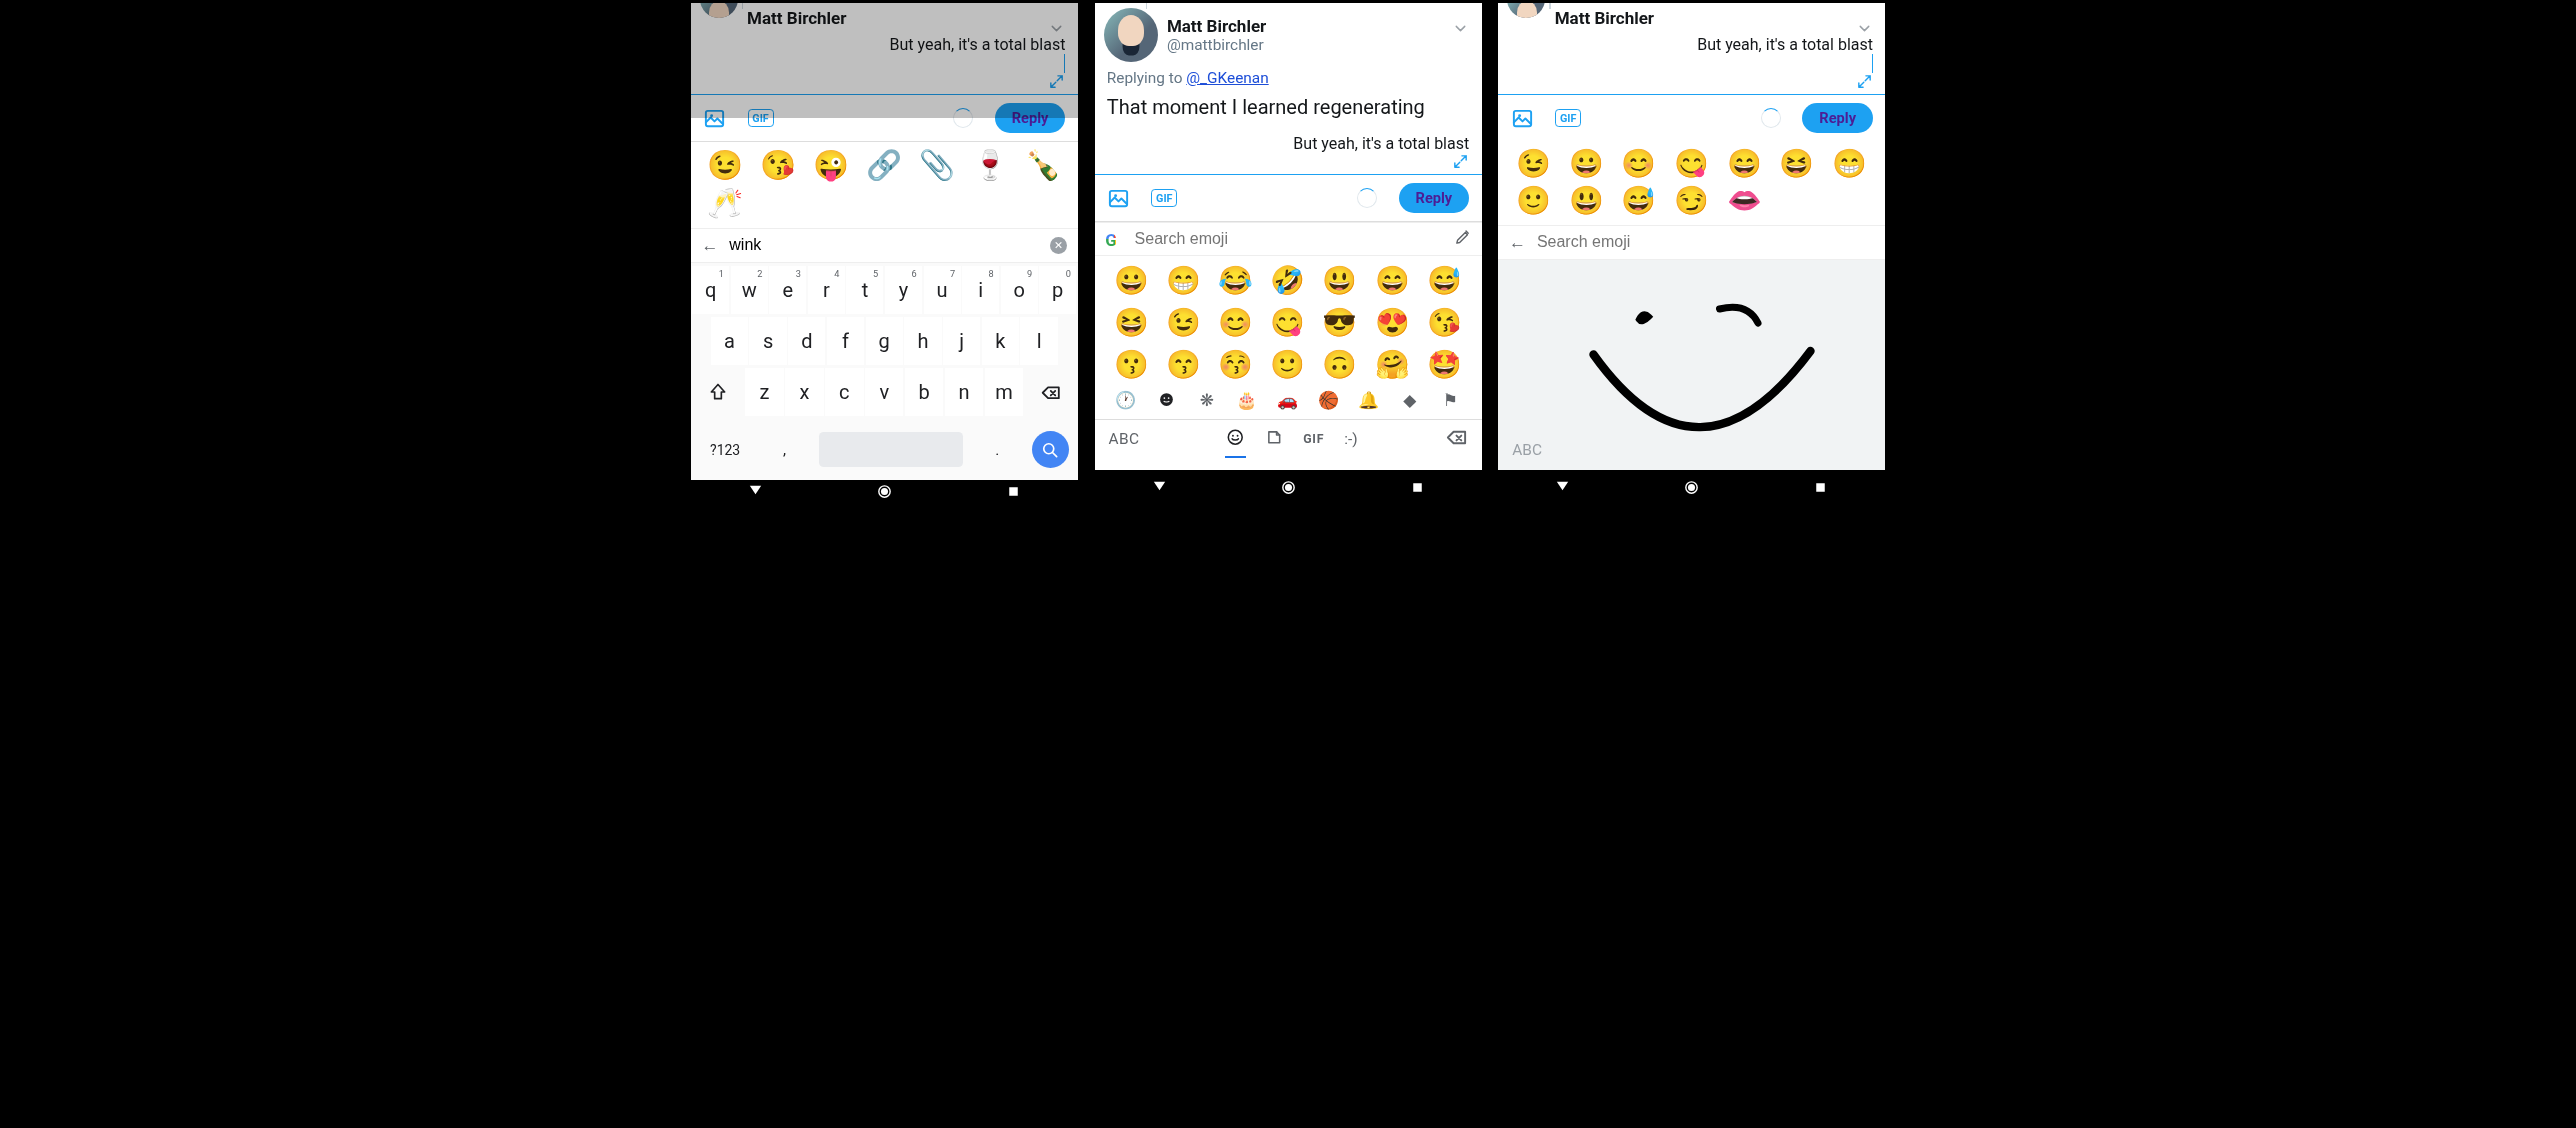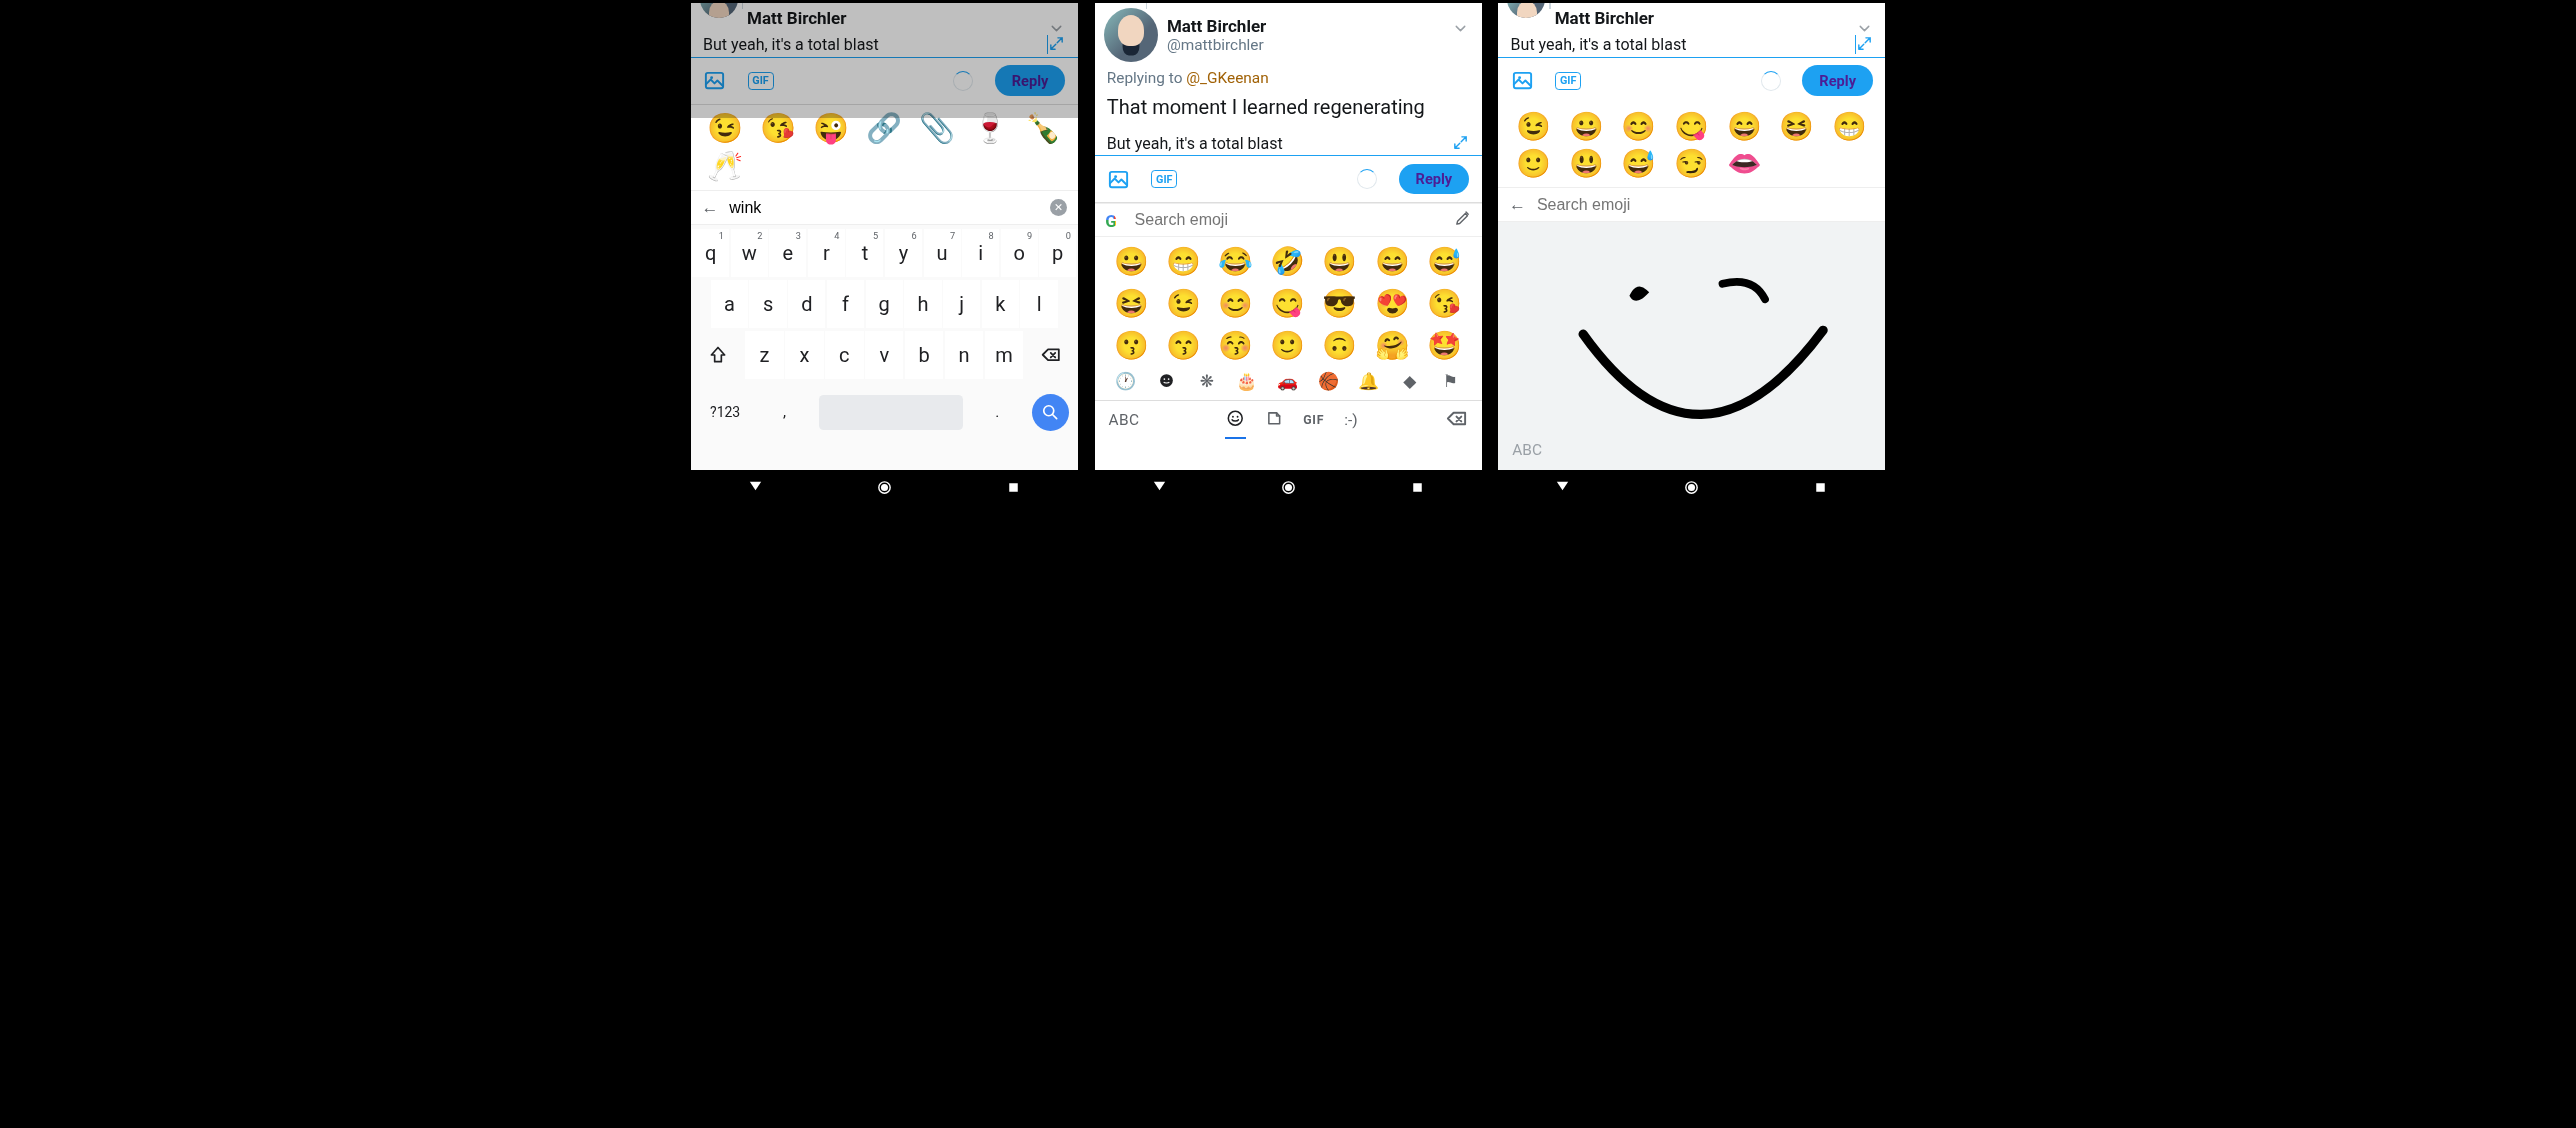--- a/index.html
+++ b/index.html
@@ -91,33 +91,34 @@
   position: absolute;
   right: 12.3px;
   top: 17px;
 }
 .chev svg { width: 17px; height: 17px; }
 .reply-to {
   padding: 3.1px 12.3px 7.7px;
   font-size: 15.4px;
   color: #657786;
 }
-.reply-to .mention { color: #a16207; }
+.reply-to .mention { color: #1d4ed8; text-decoration: underline; }
 .tweet-text {
   padding: 0 12.3px 1.5px;
   font-size: 20px;
   line-height: 1.25;
   color: #14171a;
 }
 .compose-row {
   padding: 3.1px 12.3px 1.5px;
   border-bottom: 1.5px solid #1da1f2;
   display: flex;
-  align-items: flex-start;
+  align-items: flex-end;
   position: relative;
+  flex-direction: column;
 }
 .compose-text {
   font-size: 16px;
   color: #14171a;
   flex: 1;
 }
 .cursor {
   display: inline-block;
   width: 1.5px;
   height: 18.5px;

